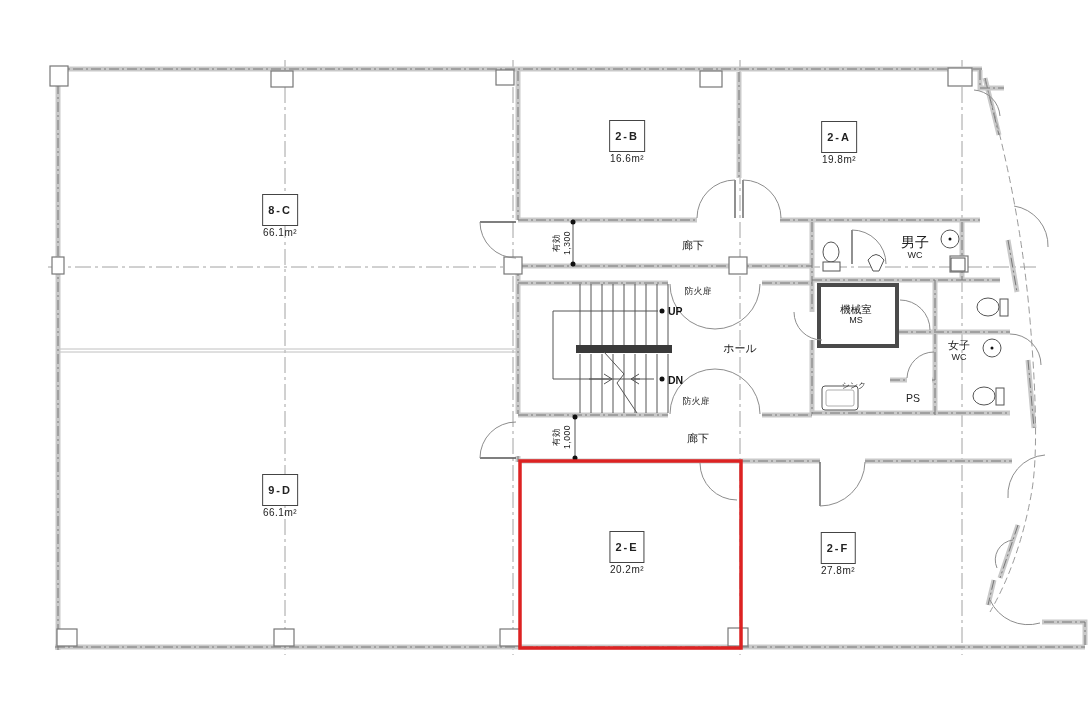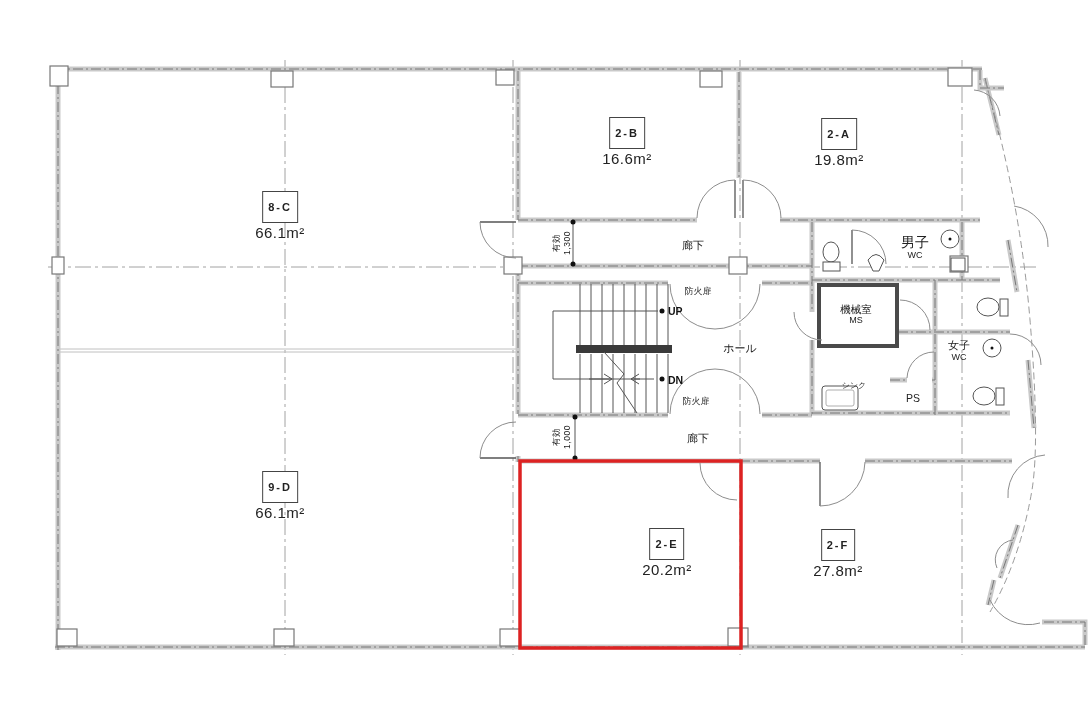--- a/index.html
+++ b/index.html
@@ -17,21 +17,21 @@
   .stair{stroke:#555;stroke-width:1;fill:none;}
   .fixture{stroke:#555;stroke-width:1;fill:#fff;}
   .column{fill:#fff;stroke:#777;stroke-width:1.2;}
   .dot{fill:#111;}
   .lbl{position:absolute;transform:translate(-50%,-50%);white-space:nowrap;
        font-size:11px;color:#222;text-align:center;line-height:1.15;}
   .lbl.small{font-size:9px;}
   .lbl.tiny{font-size:8px;color:#333;}
   .tag{display:inline-block;border:1.3px solid #444;background:#fff;
        padding:8px 5px;font-size:11px;font-weight:bold;letter-spacing:2px;color:#222;line-height:14px;}
-  .area{font-size:15px;letter-spacing:0.5px;margin-top:1px;}
+  .area{font-size:10px;letter-spacing:0.5px;margin-top:1px;}
   .dim{position:absolute;transform:translate(-50%,-50%) rotate(-90deg);
        font-size:8.5px;color:#222;text-align:center;line-height:1.25;letter-spacing:0.5px;}
   .updn{position:absolute;font-size:10.5px;font-weight:bold;color:#111;transform:translateY(-50%);}
   .roomlabel{position:absolute;transform:translate(-50%,-50%);text-align:center;}
 </style>
 </head>
 <body>
 
 <div class="canvas">
 
@@ -204,21 +204,21 @@
 <div class="roomlabel" style="left:839px;top:143px;">
   <span class="tag">2-A</span>
   <div class="area">19.8m²</div>
 </div>
 
 <div class="roomlabel" style="left:280px;top:496px;">
   <span class="tag">9-D</span>
   <div class="area">66.1m²</div>
 </div>
 
-<div class="roomlabel" style="left:627px;top:553px;margin-left:40px;">
+<div class="roomlabel" style="left:627px;top:553px;">
   <span class="tag">2-E</span>
   <div class="area">20.2m²</div>
 </div>
 
 <div class="roomlabel" style="left:838px;top:554px;">
   <span class="tag">2-F</span>
   <div class="area">27.8m²</div>
 </div>
 
 <div class="lbl" style="left:693px;top:245px;">廊下</div>

